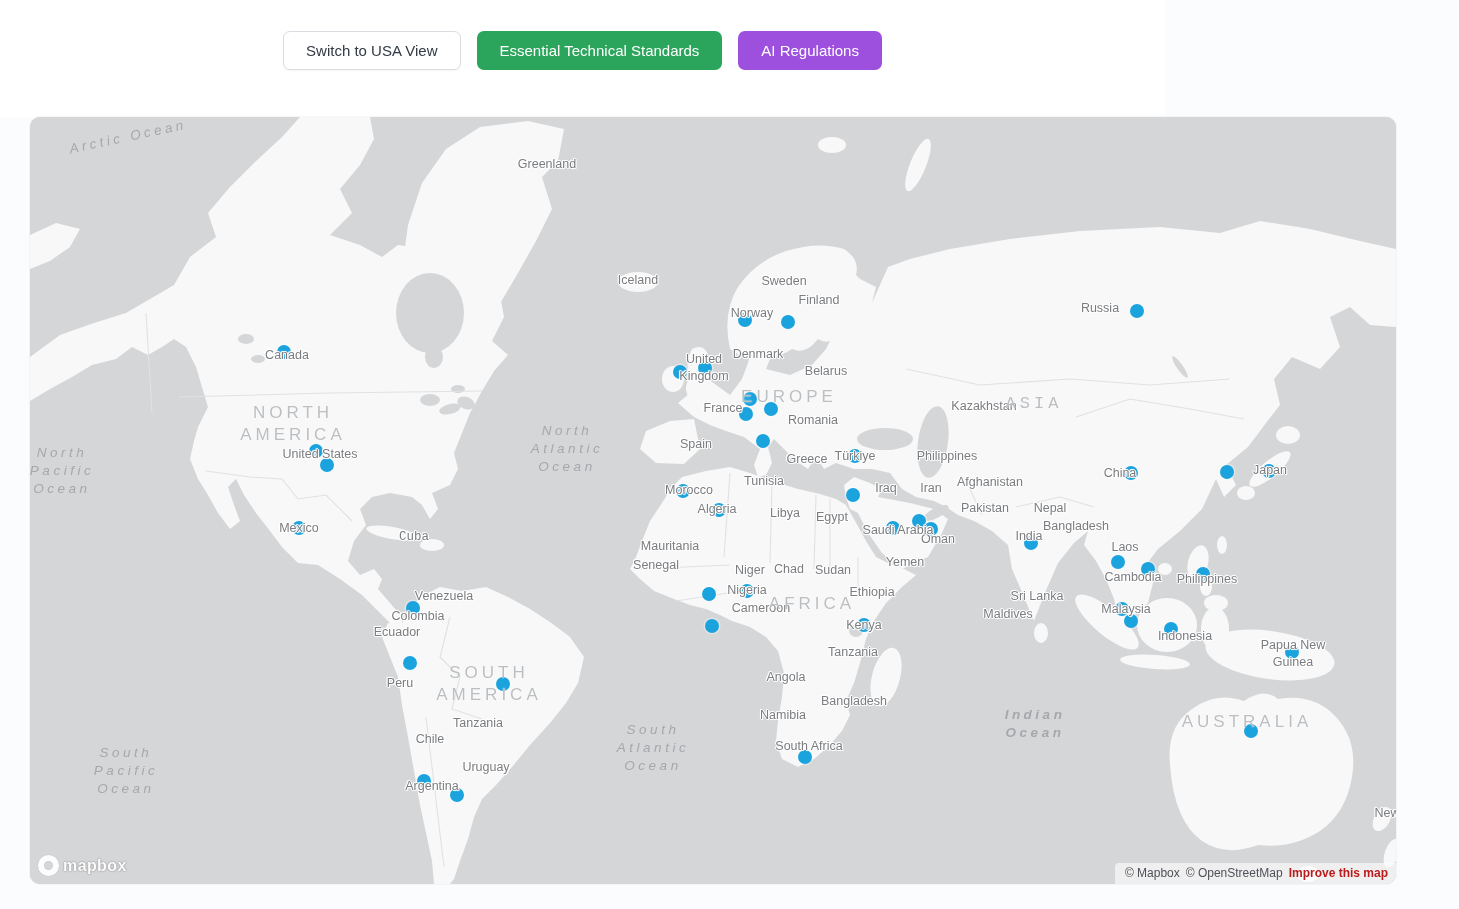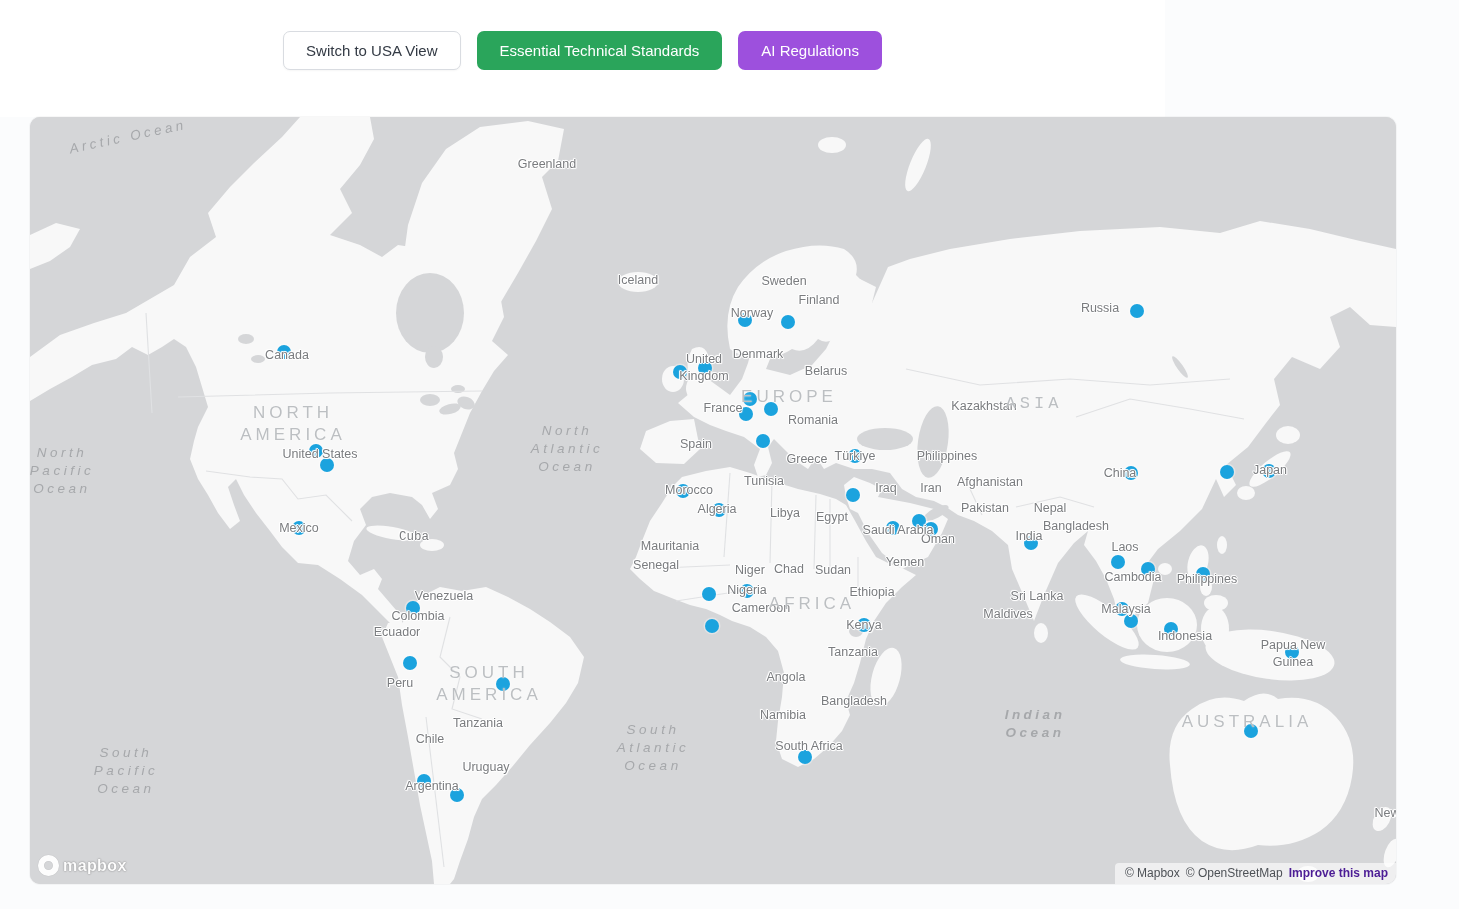--- a/index.html
+++ b/index.html
@@ -32,21 +32,21 @@
   .lbl-ocean { font-size:13.5px; font-style:italic; letter-spacing:3.5px; color:#a6a8ab; }
 
   
   .mapbox-logo { position:absolute; left:8px; bottom:8px; display:flex; align-items:center; gap:4px; cursor:pointer; opacity:.95; }
   .mapbox-logo .ring { width:21px; height:21px; border-radius:50%; border:6px solid #ffffff; box-shadow:0 0 1px rgba(0,0,0,.25), inset 0 0 1px rgba(0,0,0,.25); }
   .mapbox-logo .word { font-size:16px; font-weight:bold; letter-spacing:.4px; color:#ffffff;
     text-shadow:0 0 2px rgba(90,90,90,.55),0 0 1px rgba(90,90,90,.55); }
 
   
   .attribution { position:absolute; right:0; bottom:0; background:rgba(255,255,255,.62); padding:3px 8px 4px 10px; font-size:12px; color:#4d5156; border-top-left-radius:4px; display:flex; gap:6px; align-items:center; }
-  .attribution .improve { font-weight:bold; color:#4c1d95; cursor:pointer;text-align:right; }
+  .attribution .improve { font-weight:bold; color:#b91c1c; cursor:pointer;text-align:right; }
 </style>
 </head>
 <body>
 
 <div class="header">
   <div class="btn-row">
     <button class="btn btn-plain">Switch to USA View</button>
     <button class="btn btn-green">Essential Technical Standards</button>
     <button class="btn btn-purple">AI Regulations</button>
   </div>

